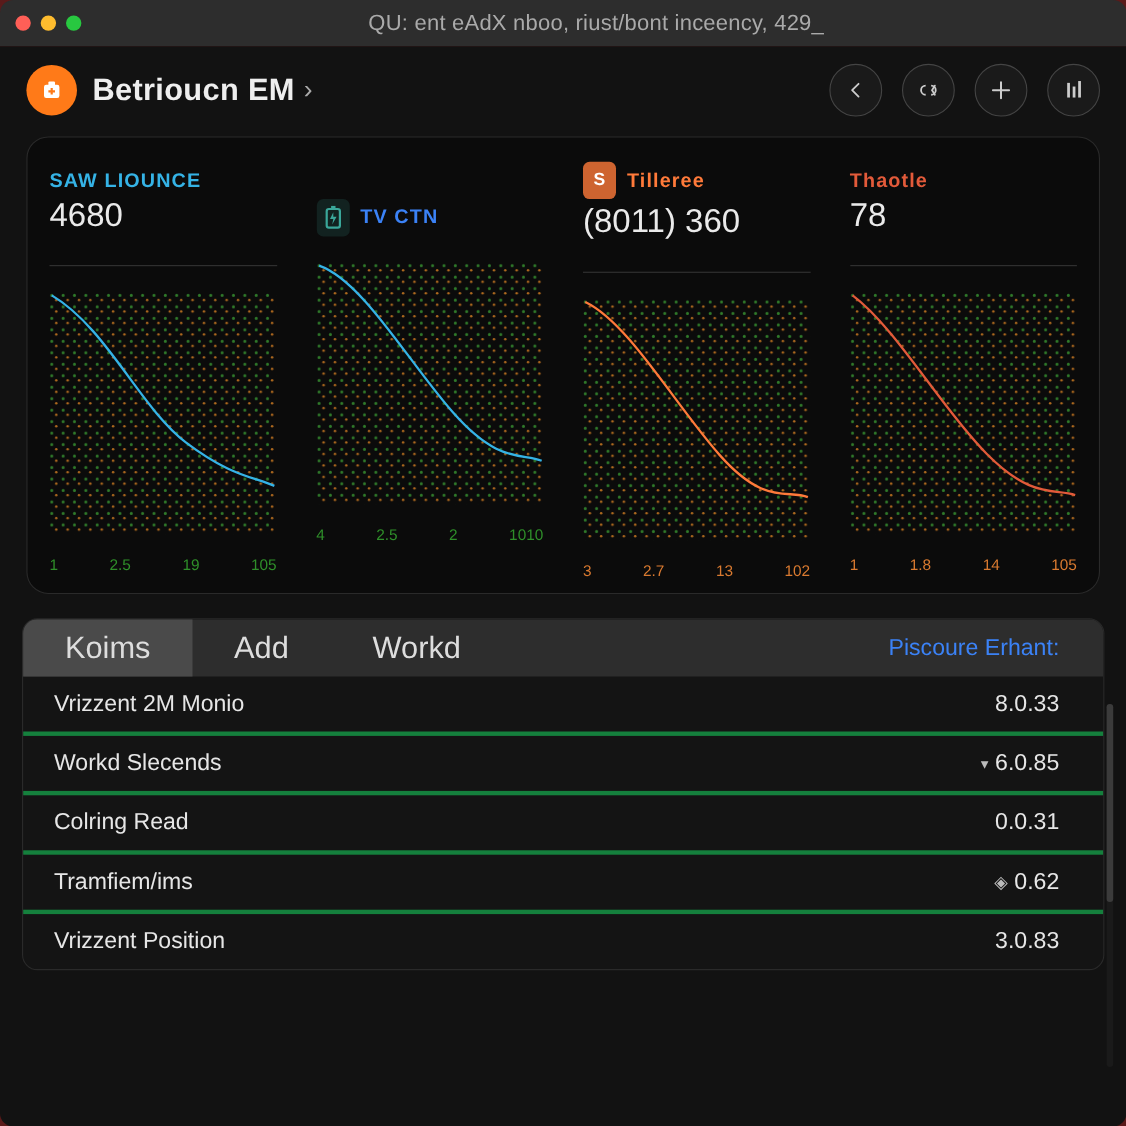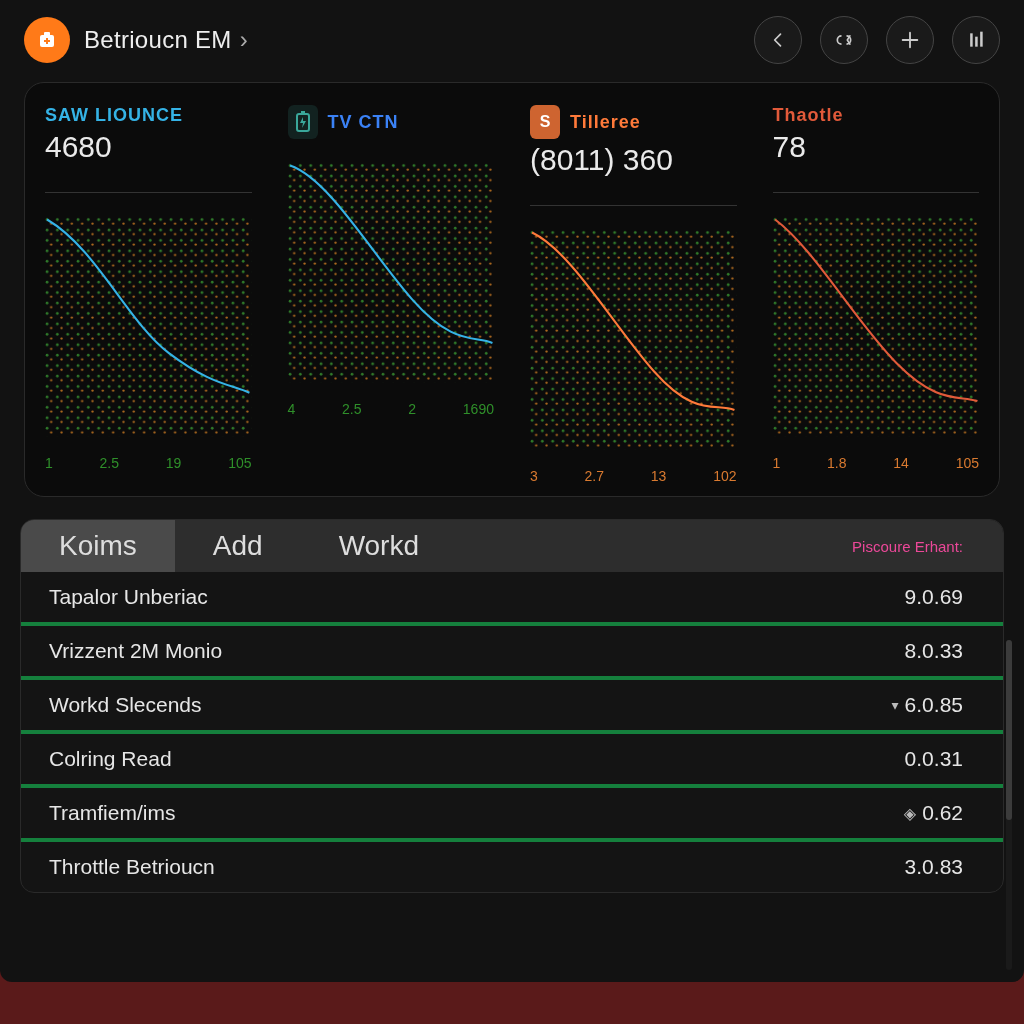--- a/index.html
+++ b/index.html
@@ -8,26 +8,26 @@
   .titlebar { height: 42px; background: #2d2d2d; display: flex; align-items: center; padding: 0 14px; border-top-left-radius: 12px; border-top-right-radius: 12px; }
   .traffic { display: flex; gap: 9px; align-items: center; }
   .tl { width: 14px; height: 14px; border-radius: 50%; }
   .tl.red { background: #ff5f57; }
   .tl.yellow { background: #febc2e; }
   .tl.green { background: #28c840; }
   .winquery { flex: 1; text-align: center; color: #aaa; font-size: 20px; font-weight: 400; letter-spacing: .2px; }
   .app { background: #121212; height: calc(1024px - 42px); width: 100%; border-bottom-left-radius: 12px; border-bottom-right-radius: 12px; overflow: hidden; }
   .appheader { display: flex; align-items: center; padding: 16px 24px; }
   .app-logo { width: 46px; height: 46px; border-radius: 50%; background: #ff7a18; display: flex; align-items: center; justify-content: center; color: #fff; }
-  .app-title { color: #eee; font-size: 24px; font-weight: 400; margin-left: 14px; letter-spacing: .3px; }
+  .app-title { color: #eee; font-size: 28px; font-weight: 700; margin-left: 14px; letter-spacing: .3px; }
   .chev { color: #aaa; margin-left: 8px; font-size: 24px; }
   .actions { margin-left: auto; display: flex; gap: 18px; }
   .iconbtn { width: 48px; height: 48px; border-radius: 50%; border: 1px solid #444; background: #1a1a1a; display: flex; align-items: center; justify-content: center; color: #ccc; cursor: pointer; }
 
-  .cards { margin: 2px 24px 0 24px; background: #0b0b0b; border: 1px solid #2a2a2a; border-radius: 20px; padding: 22px 20px 12px 20px; display: flex; gap: 36px; }
+  .cards { margin: 2px 24px 0 24px; background: #0b0b0b; border: 1px solid #2a2a2a; border-radius: 20px; padding: 22px 20px 12px 20px; display: flex; gap: 36px; align-items: center; }
   .card { flex: 1 1 0; min-width: 0; }
   .card-head { display: flex; align-items: center; gap: 10px; }
   .card-label { font-size: 18px; font-weight: 600; letter-spacing: 1px; }
   .c-blue { color: #35b3e6; }
   .c-teal { color: #3b82f6; }
   .c-orange { color: #ff7a3a; }
   .c-red { color: #e25a3a; }
   .card-value { color: #eaeaea; font-size: 30px; font-weight: 500; margin-top: 4px; padding-bottom: 28px; border-bottom: 1px solid #333; }
   .card svg.spark { width: 100%; height: 240px; margin-top: 14px; }
   .card .ticks { display: flex; justify-content: space-between; font-size: 14px; margin-top: 4px; }
@@ -36,36 +36,44 @@
   .card.orange .ticks span { color: #d97a30; }
   .card.red .ticks span { color: #d97a30; }
   .mini-icon { width: 30px; height: 34px; border-radius: 6px; display:flex; align-items:center; justify-content:center; }
   .mini-icon.teal { background: rgba(58,167,154,.15); color:#3aa79a; }
   .mini-icon.orange { background: rgba(255,122,58,.8); color:#fff; font-weight:700; font-size:16px; }
 
   .tablewrap { margin: 22px 20px 0 20px; background: #141414; border-radius: 14px; overflow: hidden; border: 1px solid #2a2a2a; }
   .tabbar { display: flex; align-items: stretch; background: #2d2d2d; height: 52px; }
   .tab { padding: 0 38px; display: flex; align-items: center; color: #ddd; font-size: 28px; cursor: pointer; }
   .tab.active { background: #4a4a4a; }
-  .tab-label-right { margin-left: auto; padding-right: 40px; color: #ec4899; display:flex; align-items:center; font-size: 15px; }
+  .tab-label-right { margin-left: auto; padding-right: 40px; color: #3b82f6; display:flex; align-items:center; font-size: 21px; }
 
   .rows { }
   .row { display:flex; align-items:center; justify-content: space-between; padding: 13px 40px 13px 28px; color:#e6e6e6; font-size: 21px; }
   .row + .row { border-top: 4px solid #15803d; }
   .row .val { color:#e6e6e6; display:flex; align-items:center; gap:6px; }
   .caret-down { font-size: 14px; color:#bbb; }
   .diamond { font-size: 16px; color:#bbb; }
   .scrollbar { position:absolute; right: 12px; top: 640px; width: 6px; height: 330px; background:#1a1a1a; border-radius: 3px; }
   .scrollbar .thumb { position:absolute; left:0; width:6px; top: 0; height: 180px; background:#3b3b3b; border-radius:3px; }
 </style>
 </head>
 <body>
 
 <div class="window">
 
+  <div class="titlebar">
+    <div class="traffic">
+      <div class="tl red"></div>
+      <div class="tl yellow"></div>
+      <div class="tl green"></div>
+    </div>
+    <div class="winquery">QU: ent eAdX nboo, riust/bont inceency, 429_</div>
+  </div>
 
   <div class="app">
 
     <div class="appheader">
       <div class="app-logo">
         <svg width="24" height="24" viewBox="0 0 24 24" fill="none">
             <rect x="5" y="7" width="14" height="12" rx="2" fill="#fff"></rect>
             <rect x="9" y="4" width="6" height="4" rx="1" fill="#fff"></rect>
             <path d="M12 10v6M9 13h6" stroke="#ff7a18" stroke-width="2"></path>
           </svg>
@@ -142,21 +150,21 @@
                 <circle cx="6" cy="6" r="1.1" fill="#b06a1e"></circle>
               </pattern>
             </defs>
           <rect x="0" y="10" width="200" height="210" fill="url(#dots2)"></rect>
           <path d="M2 12 C40 25, 80 95, 120 140 S180 175, 198 182" stroke="#35b3e6" stroke-width="2" fill="none"></path>
         </svg>
         <div class="ticks">
           <span>4</span>
             <span>2.5</span>
             <span>2</span>
-            <span>1690</span>
+            <span>1010</span>
         </div>
       </div>
 
       <div class="card orange">
         <div class="card-head">
           <div class="mini-icon orange">S</div>
           <span class="card-label c-orange">Tilleree</span>
         </div>
         <div class="card-value">(8011) 360</div>
         <svg class="spark" viewBox="0 0 200 230" preserveAspectRatio="none">
@@ -203,24 +211,20 @@
 
     <div class="tablewrap">
       <div class="tabbar">
         <div class="tab active">Koims</div>
         <div class="tab">Add</div>
         <div class="tab">Workd</div>
         <div class="tab-label-right">Piscoure Erhant:</div>
       </div>
       <div class="rows">
         <div class="row">
-          <span>Tapalor Unberiac</span>
-          <span class="val">9.0.69</span>
-        </div>
-        <div class="row">
           <span>Vrizzent 2M Monio</span>
           <span class="val">8.0.33</span>
         </div>
         <div class="row">
           <span>Workd Slecends</span>
           <span class="val">
               <span class="caret-down">▾</span>
               <span>6.0.85</span>
             </span>
         </div>
@@ -229,21 +233,21 @@
           <span class="val">0.0.31</span>
         </div>
         <div class="row">
           <span>Tramfiem/ims</span>
           <span class="val">
               <span class="diamond">◈</span>
               <span>0.62</span>
             </span>
         </div>
         <div class="row">
-          <span>Throttle Betrioucn</span>
+          <span>Vrizzent Position</span>
           <span class="val">3.0.83</span>
         </div>
       </div>
     </div>
 
     <div class="scrollbar">
         <div class="thumb"></div>
       </div>
   </div>
 </div>

